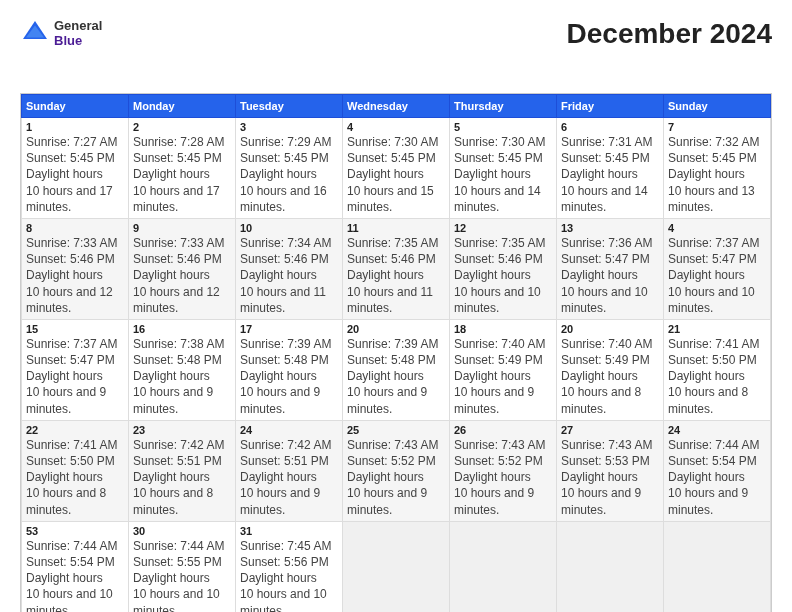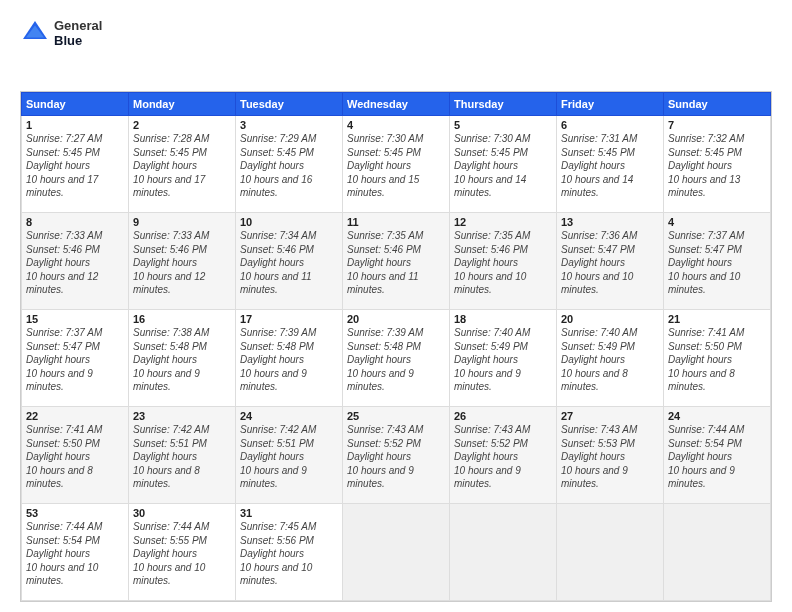--- a/index.html
+++ b/index.html
@@ -29,21 +29,21 @@
       gap: 4px;
     }
     .logo-text {
       display: flex;
       flex-direction: column;
       font-size: 13px;
       font-weight: bold;
       line-height: 1.1;
     }
     .logo-text .general { color: #333; }
-    .logo-text .blue { color: #0f172a; }
+    .logo-text .blue { color: #4c1d95; }
     .logo-icon {
       width: 30px;
       height: 30px;
     }
     .title-block {
       text-align: right;
     }
     .title-block h1 {
       font-size: 28px;
       font-weight: bold;
@@ -91,23 +91,22 @@
     }
     .day-num {
       font-size: 11px;
       font-weight: bold;
       color: #222;
       display: block;
       margin-bottom: 1px;
     }
     .day-info {
       color: #444;
-      font-size: 10px;
+      font-size: 12px;
       line-height: 1.35;
-      font-style: italic;
     }
     .empty-cell {
       background: #f9f9f9;
     }
     tbody tr:nth-child(odd) td {
       background: #fff;
     }
     tbody tr:nth-child(even) td {
       background: #f5f5f5;
     }
@@ -124,20 +123,21 @@
       <svg class="logo-icon" viewBox="0 0 40 40">
         <polygon points="20,4 36,28 4,28" fill="#2563eb"></polygon>
         <polygon points="20,10 32,26 8,26" fill="#60a5fa" opacity="0.5"></polygon>
       </svg>
       <div class="logo-text">
         <span class="general">General</span>
         <span class="blue">Blue</span>
       </div>
     </div>
     <div class="title-block">
+      <h1>December 2024</h1>
     </div>
   </div>
 
   <div class="calendar">
     <table>
       <thead>
         <tr>
           <th>Sunday</th>
           <th>Monday</th>
           <th>Tuesday</th>

